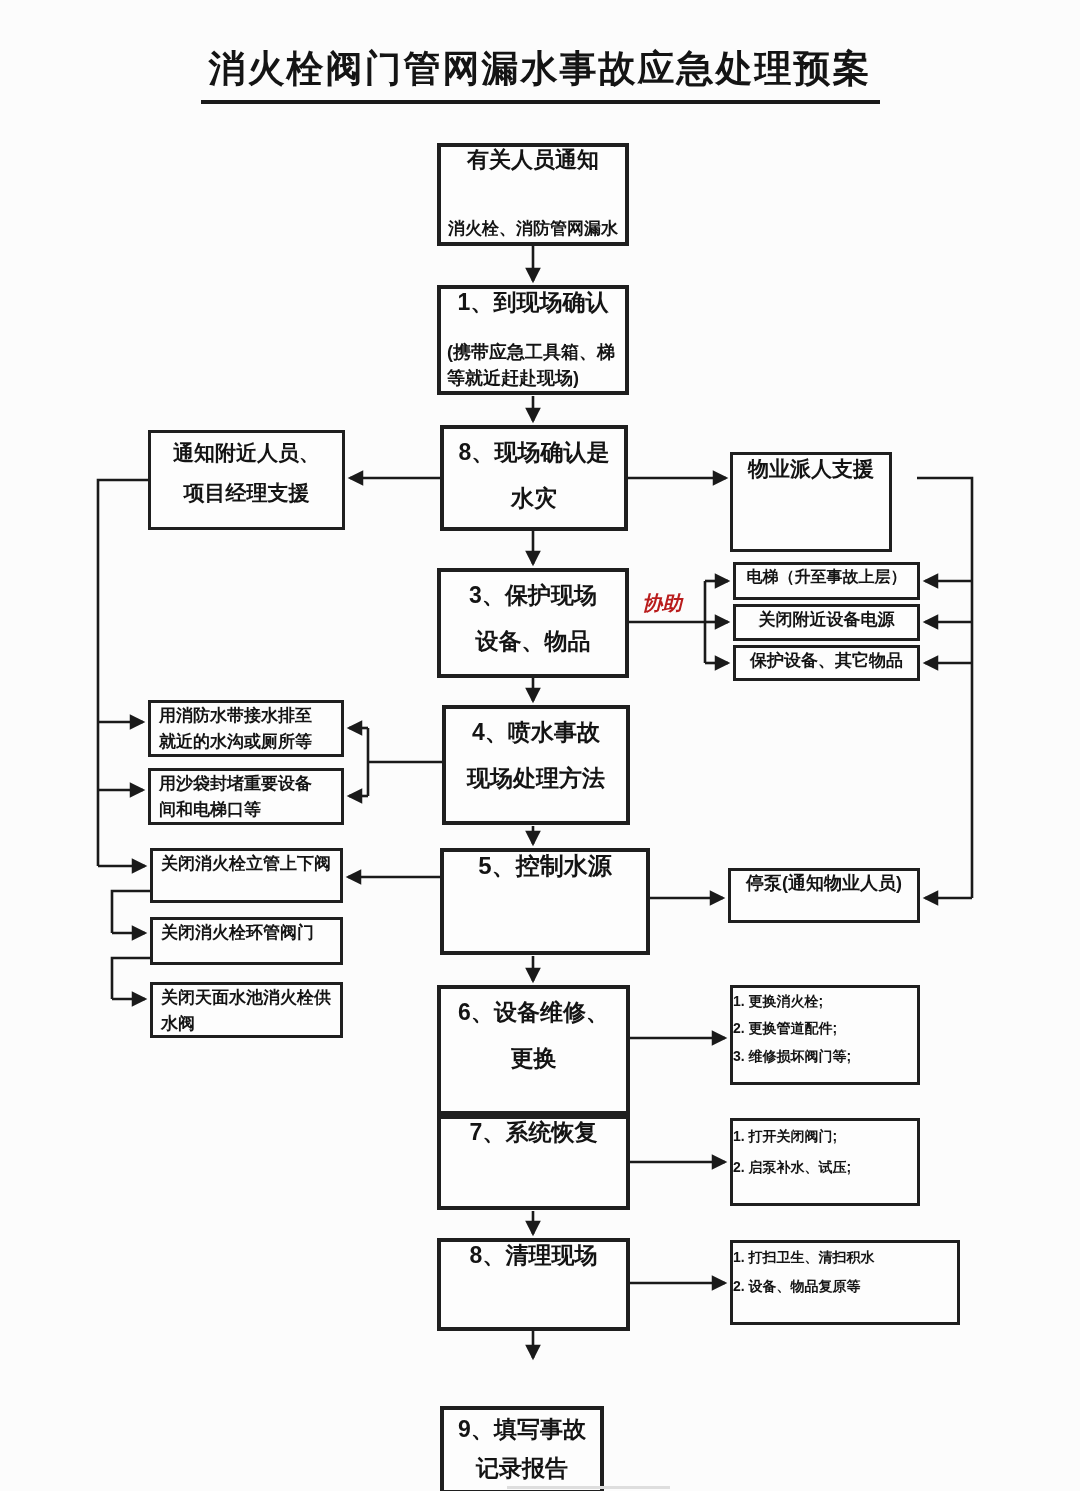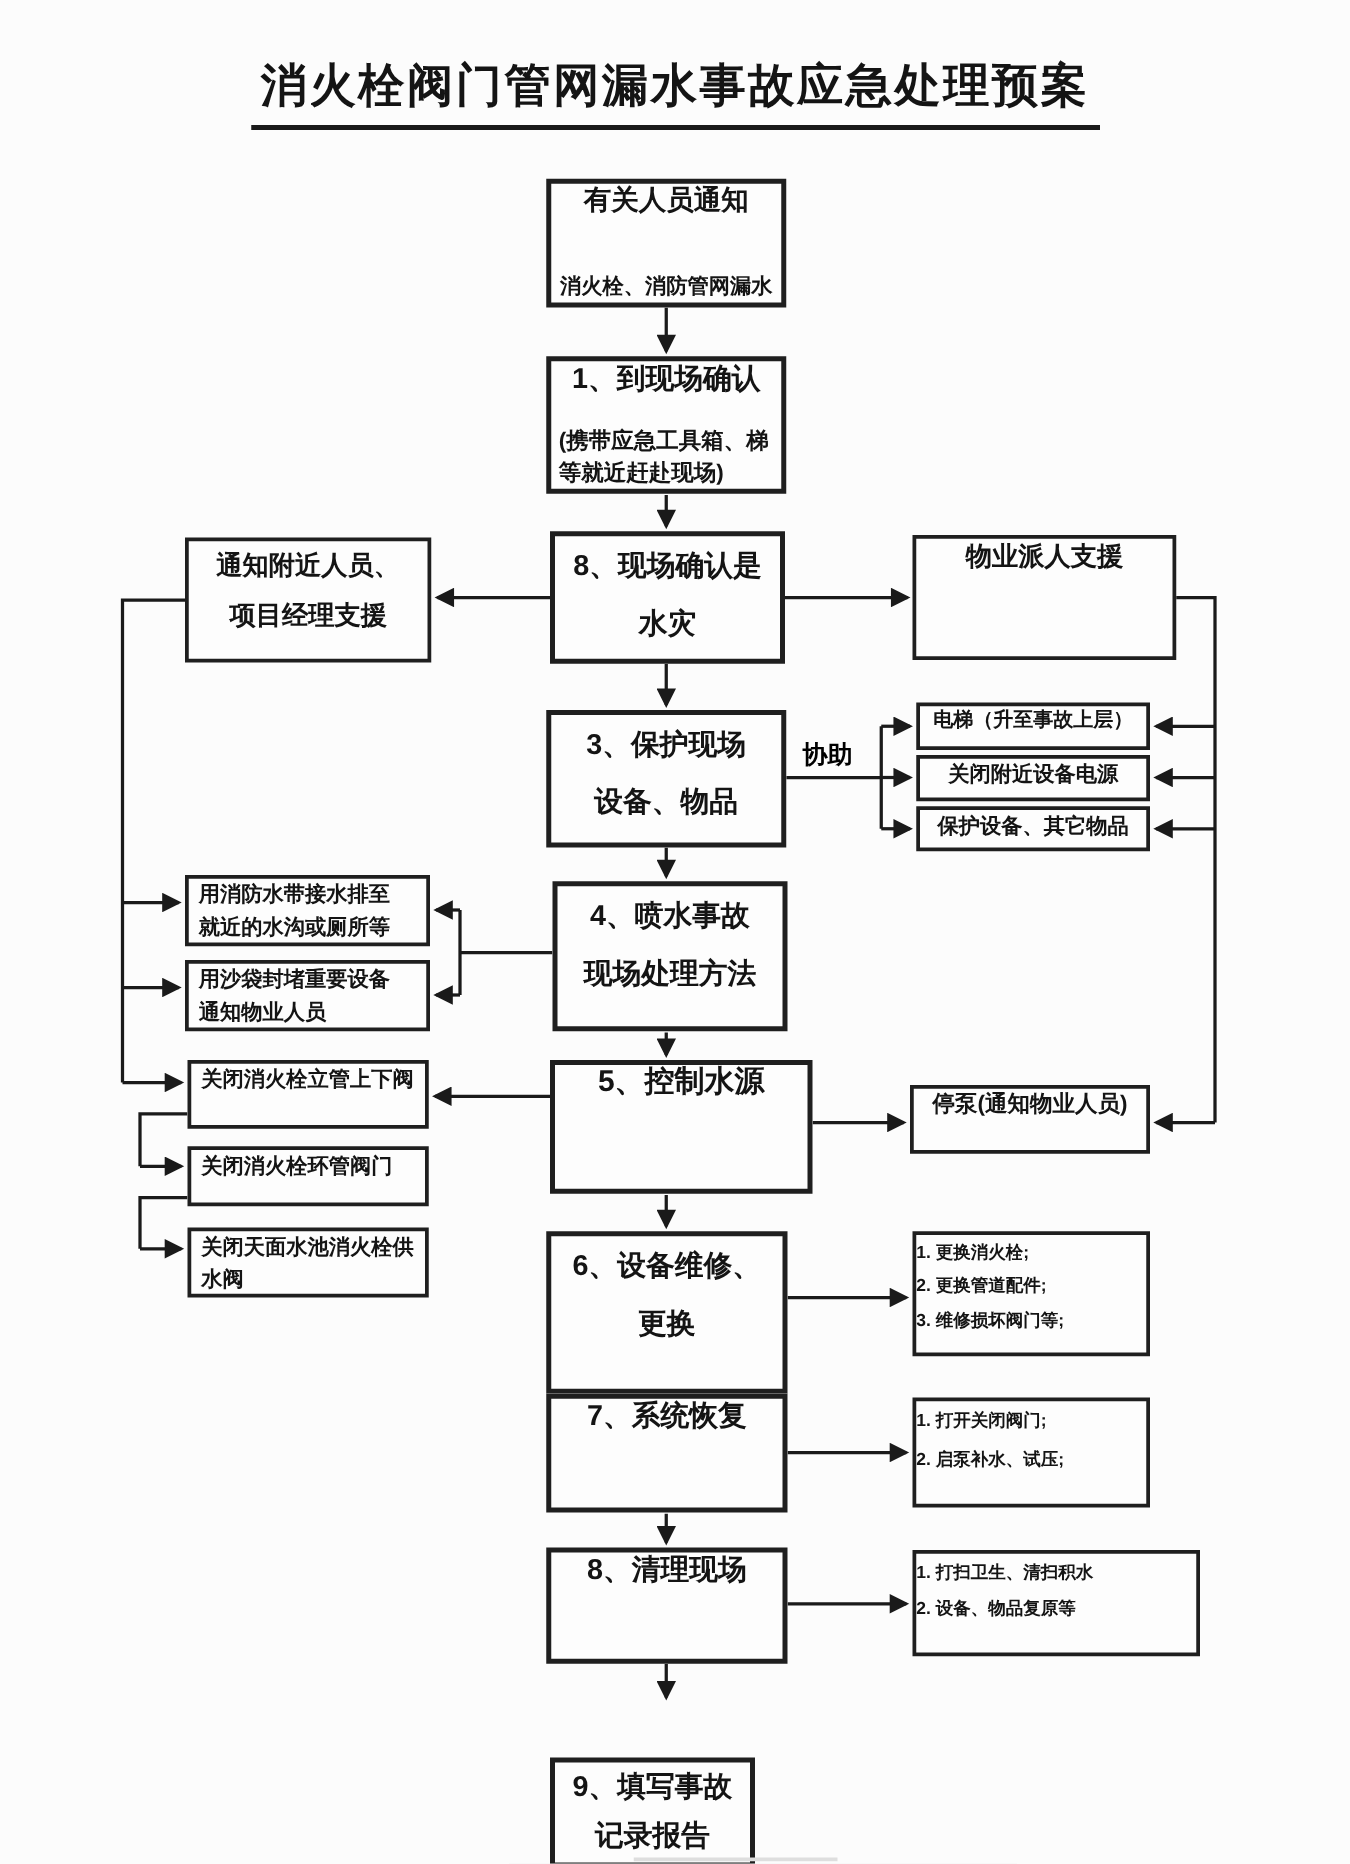--- a/index.html
+++ b/index.html
@@ -34,21 +34,21 @@
   .h{font-size:23px;line-height:2.0;}
   .h.tight{line-height:1.7;}
   .h.single{line-height:1.2;}
   .sub{font-size:18px;line-height:1.45;margin-top:10px;}
   .sub.left{align-self:flex-start;text-align:left;padding-left:6px;}
   .small{font-size:17px;line-height:1.5;}
   .small.left{align-items:flex-start;text-align:left;padding-left:8px;}
   .listbox{font-size:14px;line-height:1.95;align-items:flex-start;text-align:left;padding-left:0;}
   .assist{
     position:absolute;left:642px;top:590px;z-index:1;
-    font-size:20px;font-weight:bold;color:#000000;
+    font-size:20px;font-weight:bold;color:#b91c1c;font-style:italic;
   }
   .faint-line{
     position:absolute;left:507px;top:1486px;width:163px;height:3px;
     background:#dedede;z-index:1;
   }
 </style>
 </head>
 <body>
 
 <div class="page">
@@ -128,21 +128,21 @@
   <div class="box" style="left:148px;top:430px;width:197px;height:100px">
     <div style="font-size:21px;line-height:1.9">通知附近人员、
 项目经理支援</div>
   </div>
 
   <div class="box main" style="left:440px;top:425px;width:188px;height:106px">
     <div class="h">8、现场确认是
 水灾</div>
   </div>
 
-  <div class="box" style="left:730px;top:428px;width:211px;height:100px">
+  <div class="box" style="left:730px;top:452px;width:162px;height:100px">
     <div style="font-size:21px">物业派人支援</div>
   </div>
 
   <div class="box main" style="left:437px;top:568px;width:192px;height:110px">
     <div class="h">3、保护现场
 设备、物品</div>
   </div>
 
   <div class="assist">协助</div>
 
@@ -160,21 +160,21 @@
     <div class="h">4、喷水事故
 现场处理方法</div>
   </div>
 
   <div class="box small left" style="left:148px;top:700px;width:196px;height:57px">
     <div>用消防水带接水排至
 就近的水沟或厕所等</div>
   </div>
   <div class="box small left" style="left:148px;top:768px;width:196px;height:57px">
     <div>用沙袋封堵重要设备
-通知物业人员</div>
+间和电梯口等</div>
   </div>
   <div class="box small left" style="left:150px;top:848px;width:193px;height:55px">
     <div>关闭消火栓立管上下阀</div>
   </div>
   <div class="box small left" style="left:150px;top:917px;width:193px;height:48px">
     <div>关闭消火栓环管阀门</div>
   </div>
   <div class="box small left" style="left:150px;top:982px;width:193px;height:56px">
     <div>关闭天面水池消火栓供
 水阀</div>

